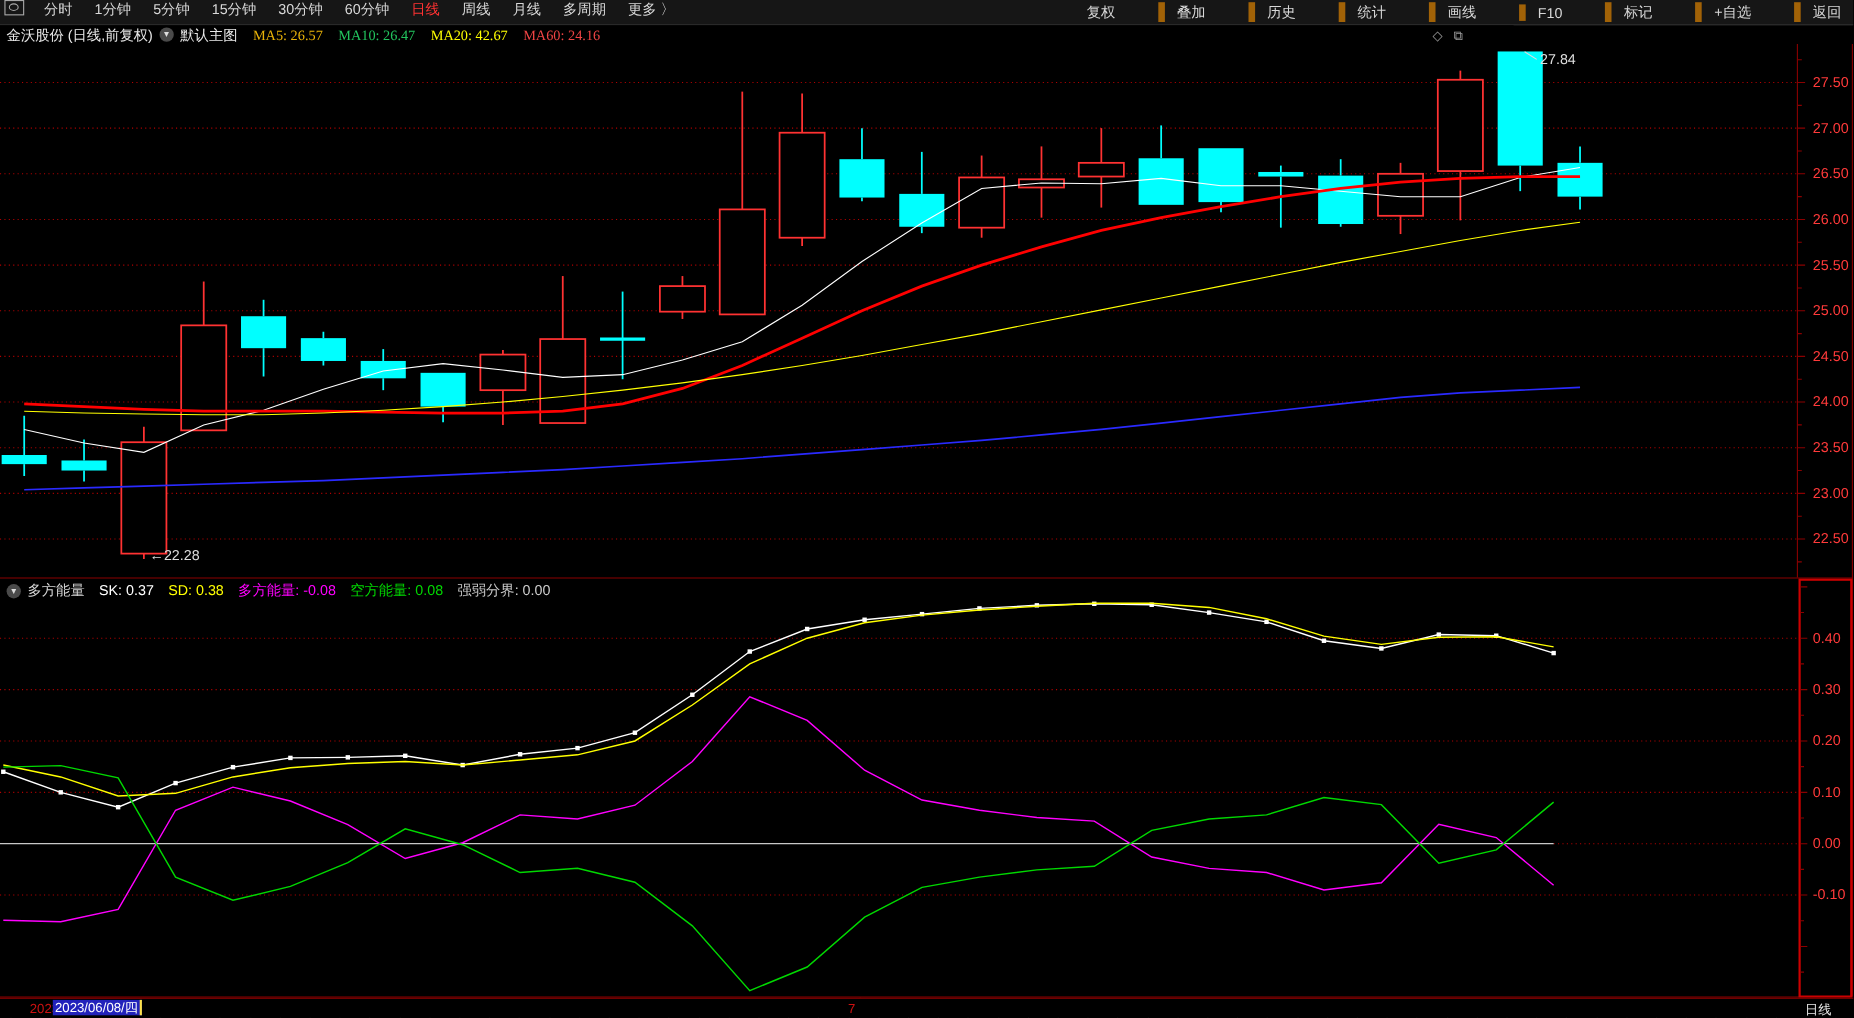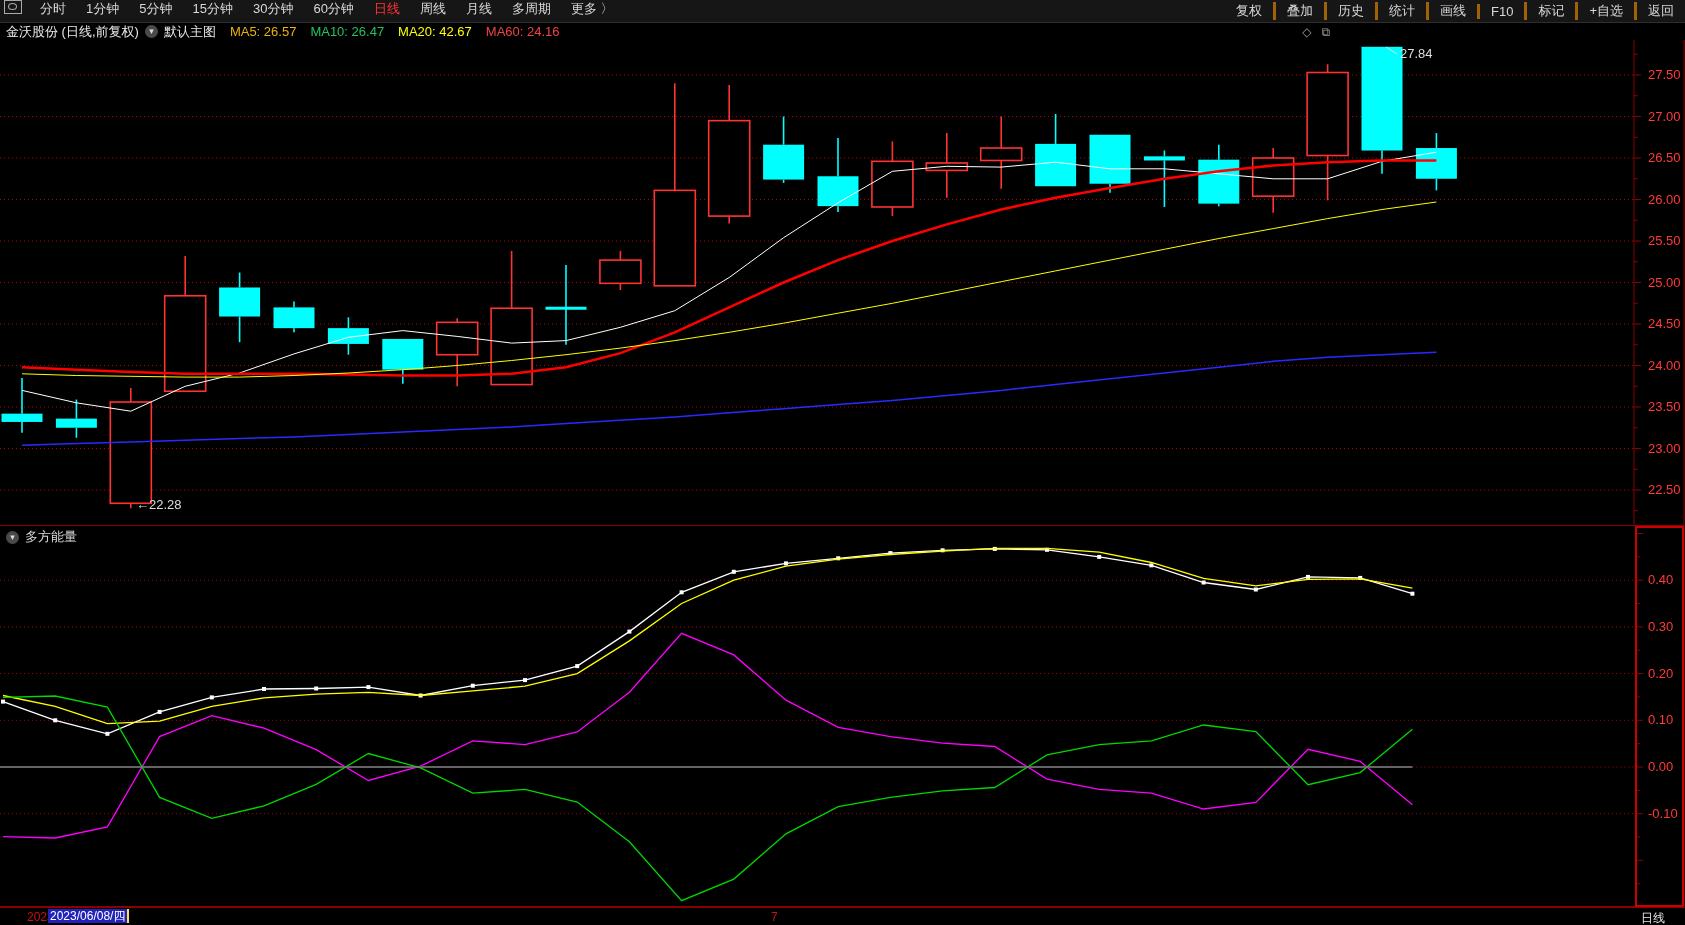--- a/index.html
+++ b/index.html
@@ -4,29 +4,29 @@
 <style>
   html,body{margin:0;padding:0;background:#000;}
   body{width:1685px;height:925px;position:relative;overflow:hidden;
        font-family:"Liberation Sans", sans-serif;-webkit-font-smoothing:none;}
   .topbar{position:absolute;left:0;top:0;width:1685px;height:22px;background:#161616;
           border-bottom:1px solid #2e2e2e;display:flex;font-size:13px;color:#d8d8d8;}
   .appicon{width:16px;height:12px;border:1px solid #aaa;margin:0 8px 0 4px;position:relative;}
   .appicon:before{content:"";position:absolute;left:3px;top:2px;width:7px;height:5px;border:1px solid #aaa;border-radius:50%;}
   .tab{padding:0 10px;cursor:pointer;white-space:nowrap;}
   .tab.active{color:#ff3232;}
-  .tb-right{margin-left:auto;display:flex;align-items:center;}
-  .tbtn{padding:0 11px;border-left:3px solid #a16207;cursor:pointer;white-space:nowrap;}
+  .tb-right{margin-left:auto;display:flex;align-items:center;gap:28px;}
+  .tbtn{padding:0 11px;border-left:6px solid #a16207;cursor:pointer;white-space:nowrap;}
   .tbtn:first-child{border-left:none;}
   .row2{position:absolute;left:0;top:23px;width:1376px;height:17px;background:#000;
         display:flex;align-items:center;font-size:13px;color:#e8e8e8;}
   .sym{margin-left:6px;}
   .circlebtn{width:13px;height:13px;border-radius:50%;background:#4a4a4a;color:#ddd;font-size:9px;
              display:inline-flex;align-items:center;justify-content:center;margin:0 6px;line-height:1;}
-  .mmitem{margin-right:14px;white-space:nowrap;}
+  .mmitem{margin-right:14px;white-space:nowrap;font-family:Liberation Serif, serif;}
   .r2icons{margin-left:auto;display:flex;align-items:center;margin-right:46px;color:#9a9a9a;font-size:12px;}
   .r2icons span{margin-left:10px;}
   svg#chart{position:absolute;left:0;top:0;}
   .indheader{position:absolute;left:6px;top:528px;font-size:13px;display:flex;align-items:center;z-index:5;}
   .indheader .circlebtn{margin:0 6px 0 0;}
   .ih{margin-right:13px;white-space:nowrap;}
   .bottombar{position:absolute;left:0;top:907px;width:1685px;height:18px;background:#000;
              border-top:1px solid #8b0000;font-size:12px;}
   .b-partial{position:absolute;left:27px;top:2px;color:#cc1111;}
   .datebox{position:absolute;left:48px;top:1px;background:#2222bb;color:#fff;padding:0 2px;line-height:14px;border-right:2px solid #fde047;}
@@ -371,20 +371,21 @@
   <span id="malegend"><span class="mmitem" style="color: #eab308;">MA5: 26.57</span><span class="mmitem" style="color: #22c55e; margin-top: 36px;">MA10: 26.47</span><span class="mmitem" style="color: rgb(255, 255, 0);">MA20: 42.67</span><span class="mmitem" style="color: #ef4444;">MA60: 24.16</span></span>
   <span class="r2icons">
     <span>◇</span>
     <span>⧉</span>
   </span>
 </div>
 
 <div class="indheader">
   <span class="circlebtn">▾</span>
   <span class="ih" style="color:#d8d8d8">多方能量</span>
+  <span id="indlegend"><span class="ih" style="color: rgb(255, 255, 255);">SK: 0.37</span><span class="ih" style="color: rgb(255, 255, 0);">SD: 0.38</span><span class="ih" style="color: rgb(255, 0, 255);">多方能量: -0.08</span><span class="ih" style="color: rgb(0, 216, 0);">空方能量: 0.08</span><span class="ih" style="color: rgb(204, 204, 204);">强弱分界: 0.00</span></span>
 </div>
 
 <div class="bottombar">
   <span class="b-partial">2023</span>
   <span class="datebox">2023/06/08/四</span>
   <span class="b-month">7</span>
   <span class="b-period">日线</span>
 </div>
 
 </body></html>

